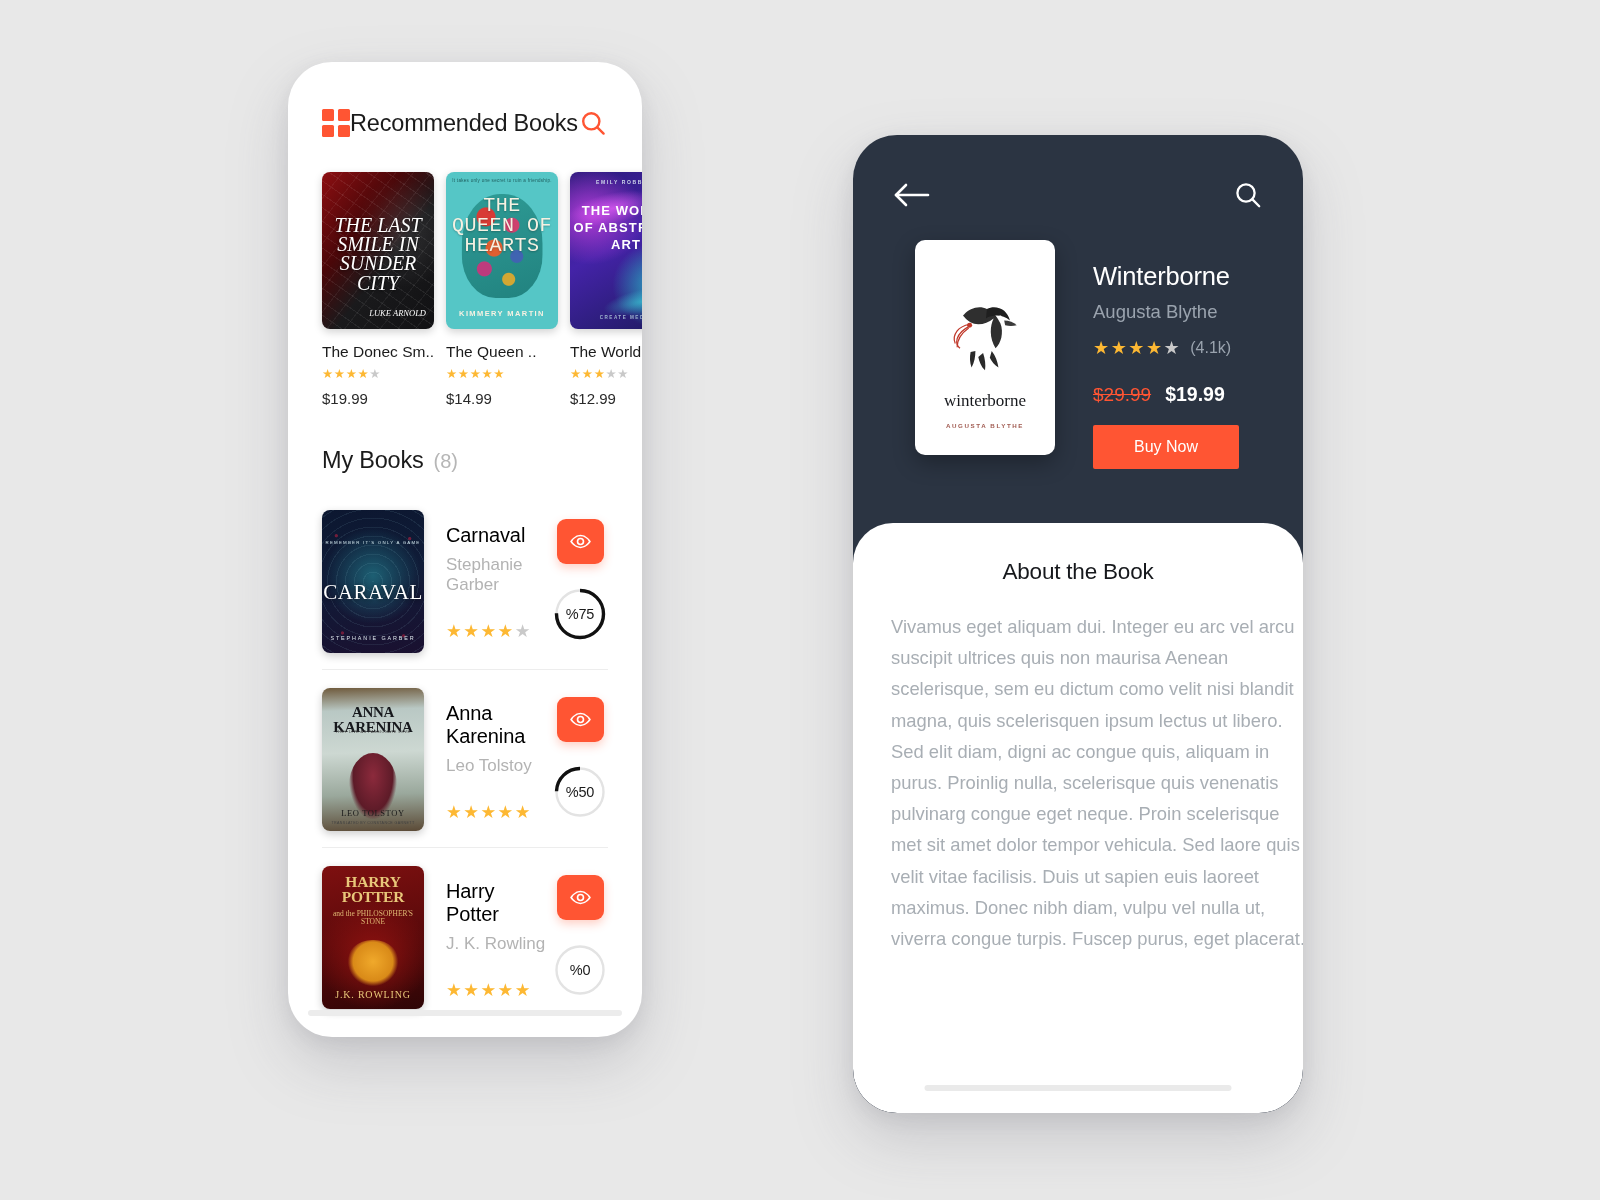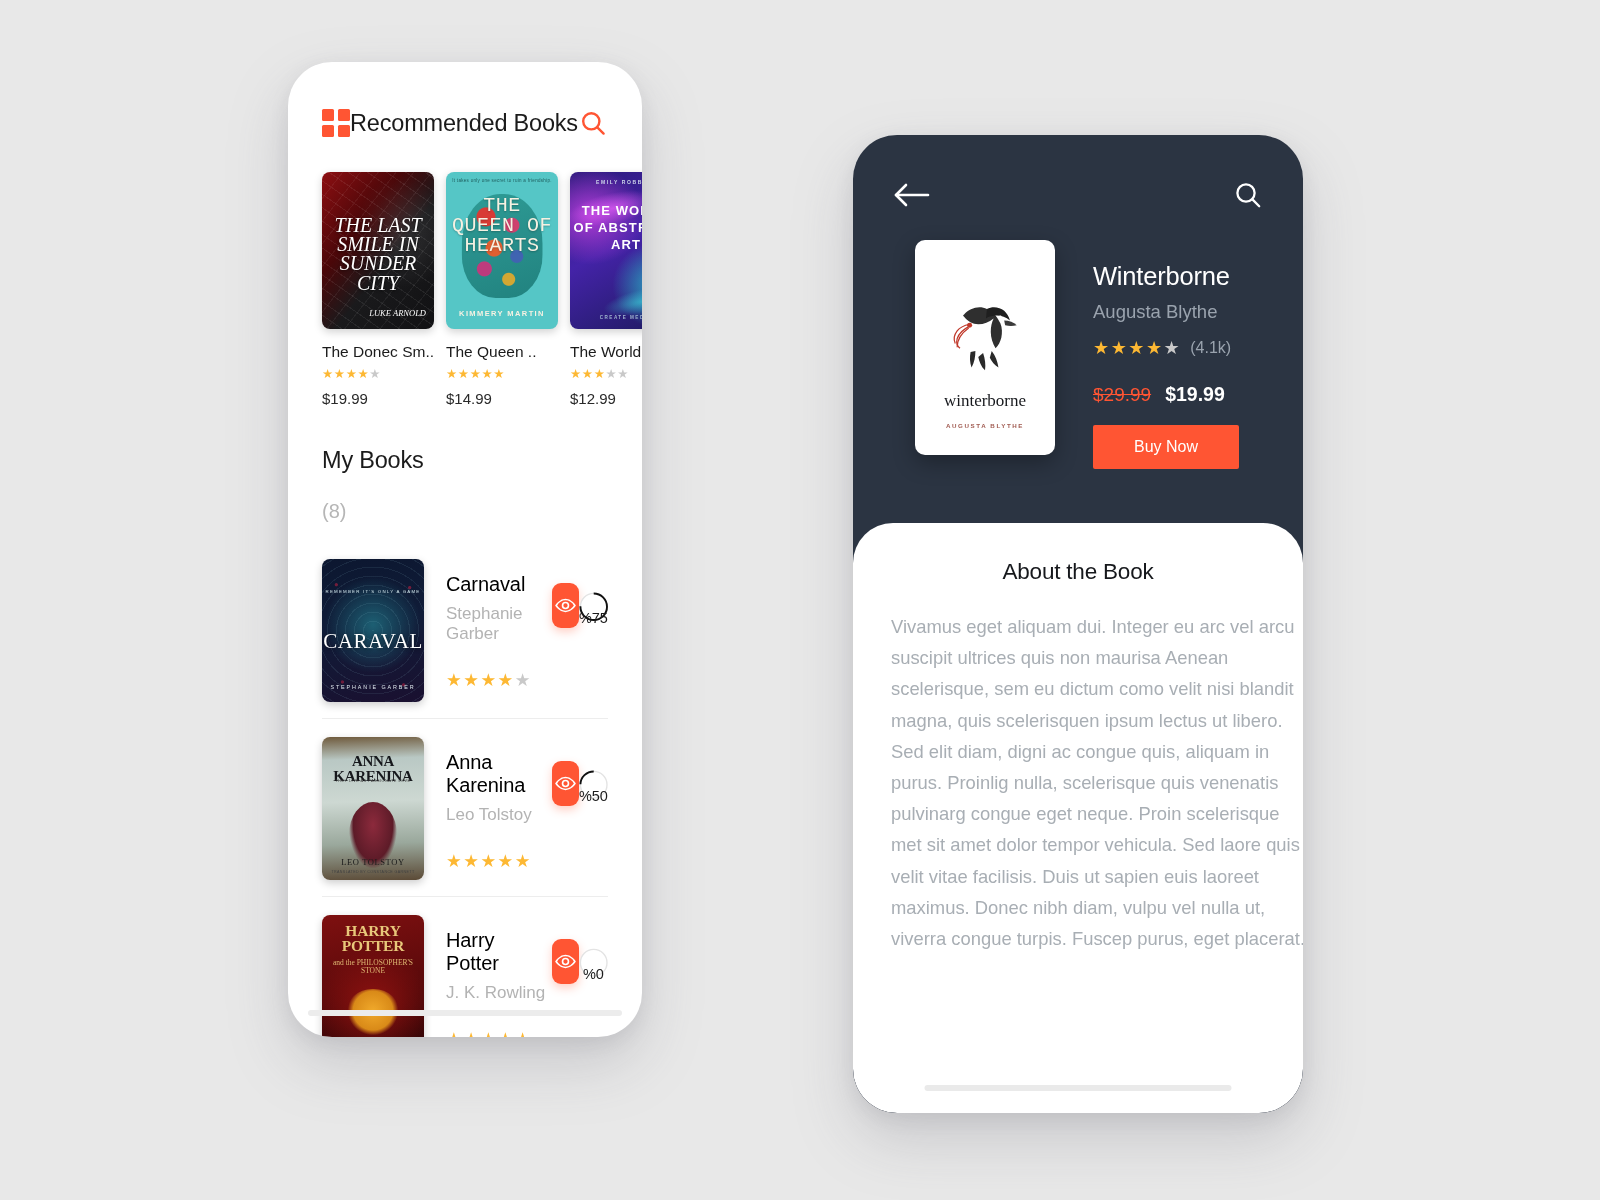--- a/index.html
+++ b/index.html
@@ -146,23 +146,22 @@
     position:absolute; left:0; right:0; top:7px; color:#cdd4ea;
     font-size:5px; text-align:center; letter-spacing:1.6px; font-weight:700;
   }
   .cov-abstract .cv-a{
     position:absolute; left:0; right:0; bottom:9px; color:#9fb6cf;
     font-size:4.6px; text-align:center; letter-spacing:1.5px; font-weight:700;
   }
 
   
   .mybooks-head {
-    display: flex; align-items: baseline; gap: 26px;
+    display: flex; align-items: baseline; gap: 10px;
     padding: 40px 0 0 34px;
-    flex-direction: column;
   }
   .mybooks-title { font-size: 23.5px; color: #1b1b1b; font-weight: 400; letter-spacing:-0.2px;}
   .mybooks-count { font-size: 20px; color: #b6b6b6; }
 
   .book-list { padding: 18px 34px 0 34px; }
   .book-row {
     display: flex; align-items: flex-start;
     padding: 18px 0 16px 0;
     border-bottom: 1px solid #ededed;
     position: relative;
@@ -172,21 +171,21 @@
     width: 102px; height: 143px; border-radius: 8px;
     flex: 0 0 auto; overflow: hidden; position: relative;
     box-shadow: 0 3px 9px rgba(0,0,0,0.2);
   }
   .row-mid { flex: 1; padding: 14px 0 0 22px; }
   .row-title { font-size: 20px; color: #000000; font-weight: 500; letter-spacing:-0.1px; }
   .row-author { font-size: 17px; color: #b3b3b3; margin-top: 8px; font-weight: 400;}
   .row-stars { margin-top: 28px; font-size: 17.5px; letter-spacing: 1.5px; line-height:1; }
   .row-right {
     flex: 0 0 auto; width: 56px;
-    display: flex; align-items: center;
+    display: flex; flex-direction: column; align-items: center;
     padding-top: 9px;
   }
   .eye-btn {
     width: 47px; height: 45px; border-radius: 9px;
     background: #ff5533; display: flex; align-items: center; justify-content: center;
     box-shadow: 0 4px 10px rgba(255,85,51,0.28);
   }
   .ring { margin-top: 24px; width: 52px; height: 52px; position: relative; }
   .ring svg { position: absolute; inset: 0; }
   .ring-label {

